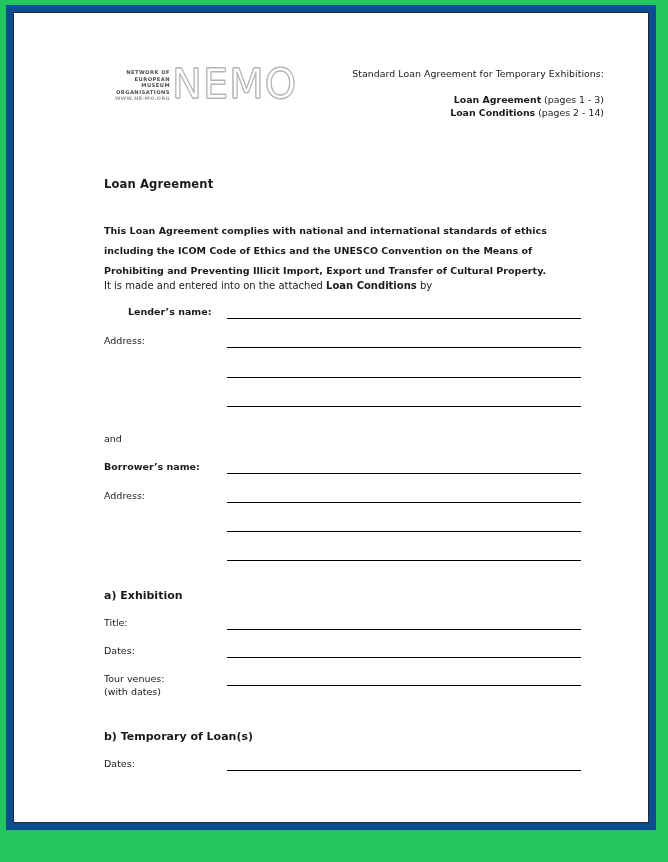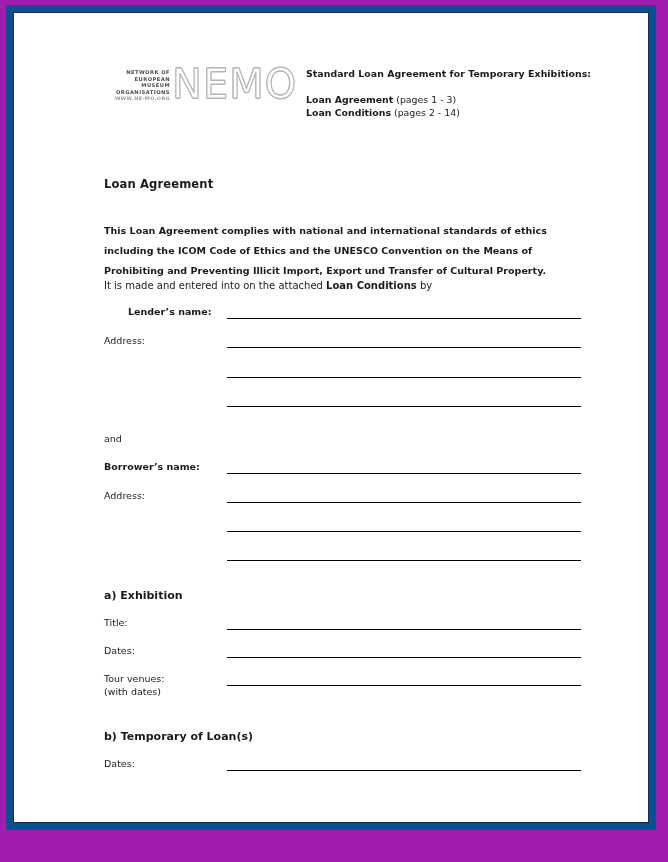--- a/index.html
+++ b/index.html
@@ -15,21 +15,21 @@
     font-family: "DejaVu Sans", "Liberation Sans", sans-serif;
     -webkit-font-smoothing: antialiased;
   }
 
   
   .viewer {
     position: absolute;
     left: 0; top: 0;
     width: 668px;
     height: 862px;
-    background: #a21caf;
+    background: #22c55e;
   }
   .blue-frame {
     position: absolute;
     left: 6px;
     top: 5px;
     width: 650px;
     height: 825px;
     box-sizing: border-box;
     border: 7px solid #0d4d91;
     background: #0d4d91;
@@ -94,29 +94,31 @@
       -0.6px 0 #b4b4b4, 0.6px 0 #b4b4b4,
       0 -0.6px #b4b4b4, 0 0.6px #b4b4b4;
   }
 
   .header-title {
     position: absolute;
     left: 292px;
     top: 9px;
     width: 298px;
     font-size: 9.4px;
-    font-weight: bold;
+    font-weight: normal;
     color: #1a1a1a;
     letter-spacing: 0.05px;
+    text-align: right;
   }
   .header-sub {
     position: absolute;
     left: 292px;
     top: 35px;
     width: 298px;
+    text-align: right;
     font-size: 9.4px;
     color: #1a1a1a;
     line-height: 12.5px;
   }
   .header-sub b { font-weight: bold; }
 
   
   .body-area {
     position: absolute;
     left: 0;

